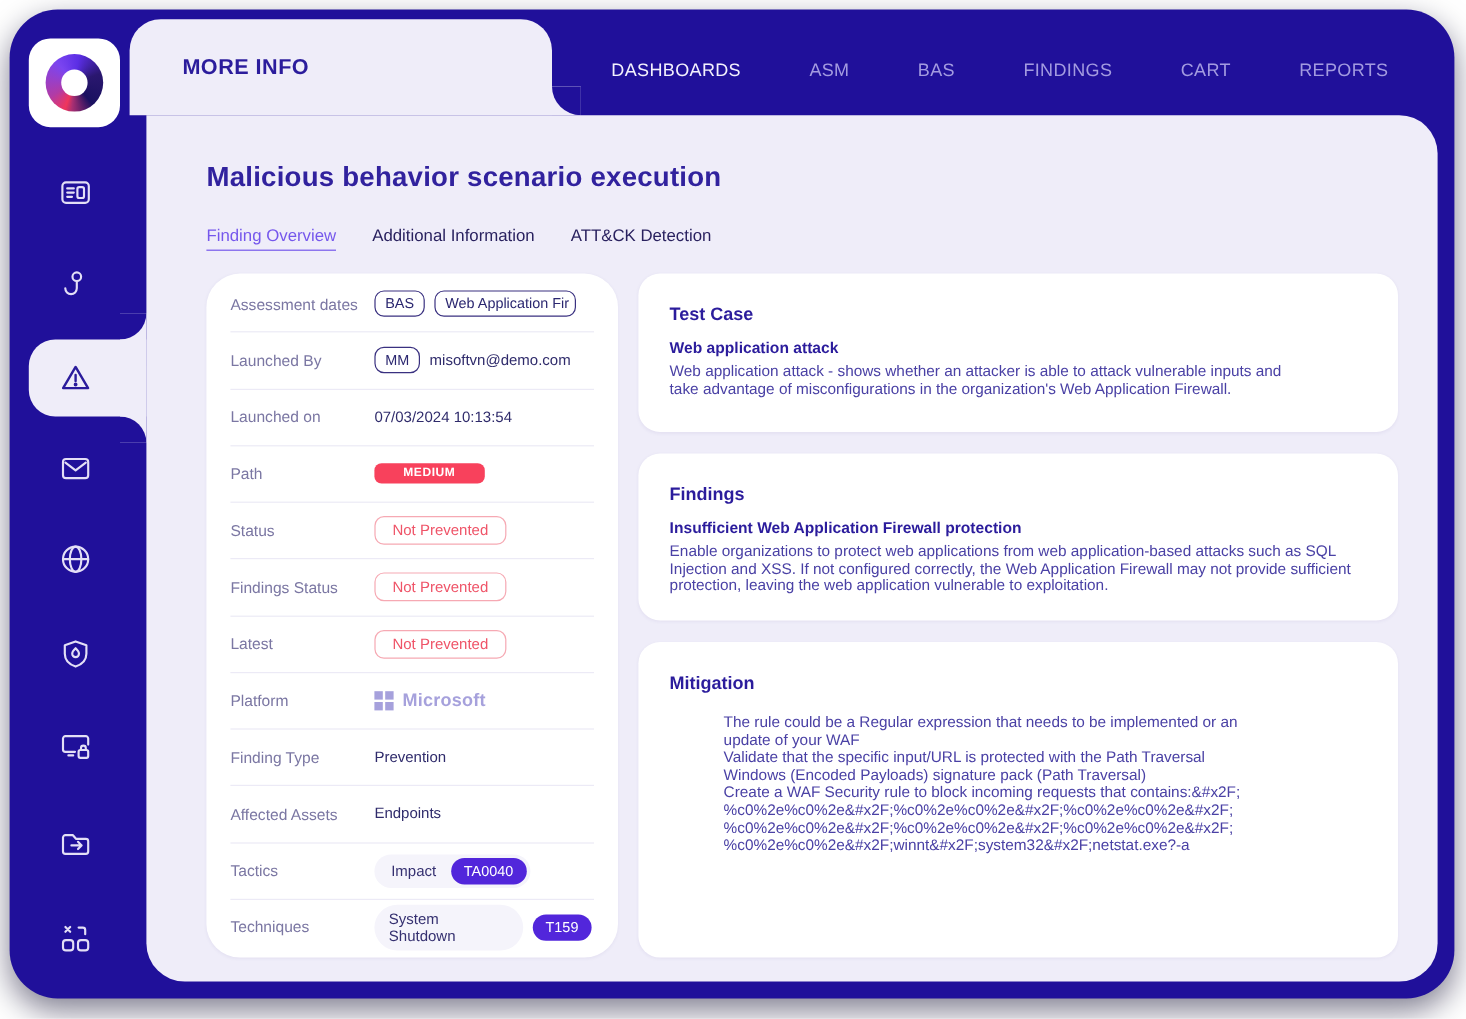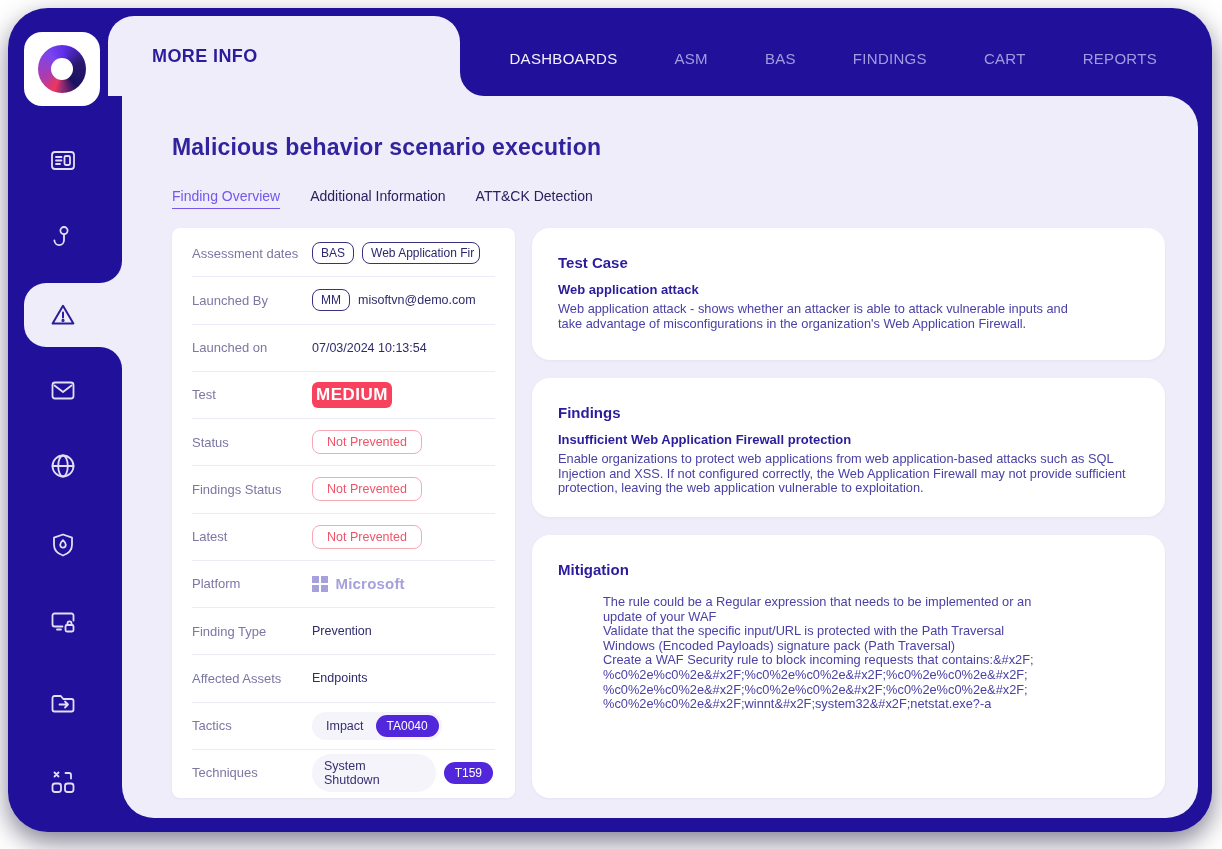--- a/index.html
+++ b/index.html
@@ -58,32 +58,32 @@
 
   .page-title { position:absolute; left:50px; top:38px; font-size:23px;
     font-weight:bold; color:#31229E; letter-spacing:.2px; }
 
   .tabs { position:absolute; left:50px; top:92px; display:flex; gap:30px; }
   .tab { font-size:14px; color:#29215F; cursor:pointer; padding-bottom:4px; }
   .tab.active { color:#7557EC; border-bottom:1.5px solid #7557EC; }
 
   
   .detail-card { position:absolute; left:50px; top:132px; width:343px; height:570px;
-    background:#ffffff; border-radius:8px; padding:2px 20px;
+    background:#ffffff; border-radius:28px; padding:2px 20px;
     box-shadow:0 1px 3px rgba(40,20,120,.05); display:flex; flex-direction:column; }
   .d-row { flex:1; display:flex; align-items:center; border-bottom:1px solid #ECEAF6; }
   .d-row:last-child { border-bottom:none; }
   .d-label { flex:0 0 120px; font-size:13px; color:#7B77A3; }
   .d-value { flex:1; display:flex; align-items:center; gap:8px; min-width:0; }
   .d-text { font-size:12.5px; color:#2F2B6B; }
 
   .chip { border:1px solid #3A3180; color:#2B2770; border-radius:8px; padding:3px 8px;
     font-size:12px; background:#fff; white-space:nowrap; overflow:hidden; cursor:pointer; }
-  .badge-medium { background:#F8415C; color:#fff; border-radius:6px; padding:3px 4px;
-    font-size:17px; font-weight:bold; letter-spacing:.5px; }
+  .badge-medium { background:#F8415C; color:#fff; border-radius:6px; padding:3px 24px;
+    font-size:10px; font-weight:bold; letter-spacing:.5px; }
   .badge-nr { border:1px solid #F6A9B3; color:#EF5468; border-radius:8px;
     padding:4px 14px; font-size:12.5px; background:#fff; }
   .pill-light { background:#F5F4FB; border-radius:999px; padding:5px 12px;
     font-size:12.5px; color:#353070; display:inline-flex; align-items:center; gap:12px; }
   .pill-light.with-id { padding:3px 3px 3px 14px;justify-content:flex-end; }
   .pill-purple { background:#5226DB; color:#fff; border-radius:999px; padding:4px 11px;
     font-size:12px; cursor:pointer; }
   .push-right { margin-left:auto; margin-right:2px; }
 
   .ms-logo { display:grid; grid-template-columns:7px 7px; grid-template-rows:7px 7px;
@@ -230,21 +230,21 @@
       </div>
 
       <div class="d-row">
         <span class="d-label">Launched on</span>
         <span class="d-value">
           <span class="d-text">07/03/2024 10:13:54</span>
         </span>
       </div>
 
       <div class="d-row">
-        <span class="d-label">Test</span>
+        <span class="d-label">Path</span>
         <span class="d-value">
           <span class="badge-medium">MEDIUM</span>
         </span>
       </div>
 
       <div class="d-row">
         <span class="d-label">Status</span>
         <span class="d-value">
           <span class="badge-nr">Not Prevented</span>
         </span>

